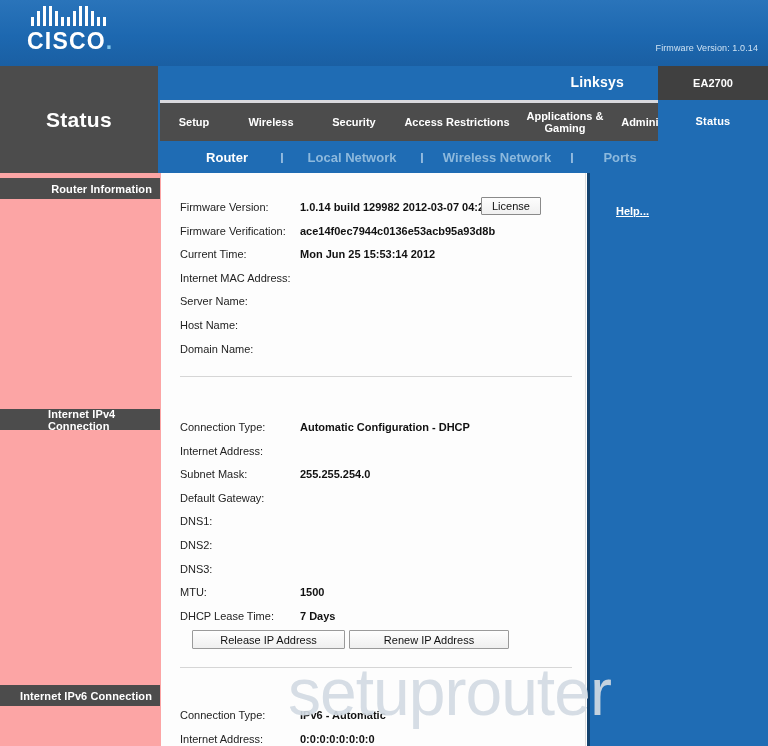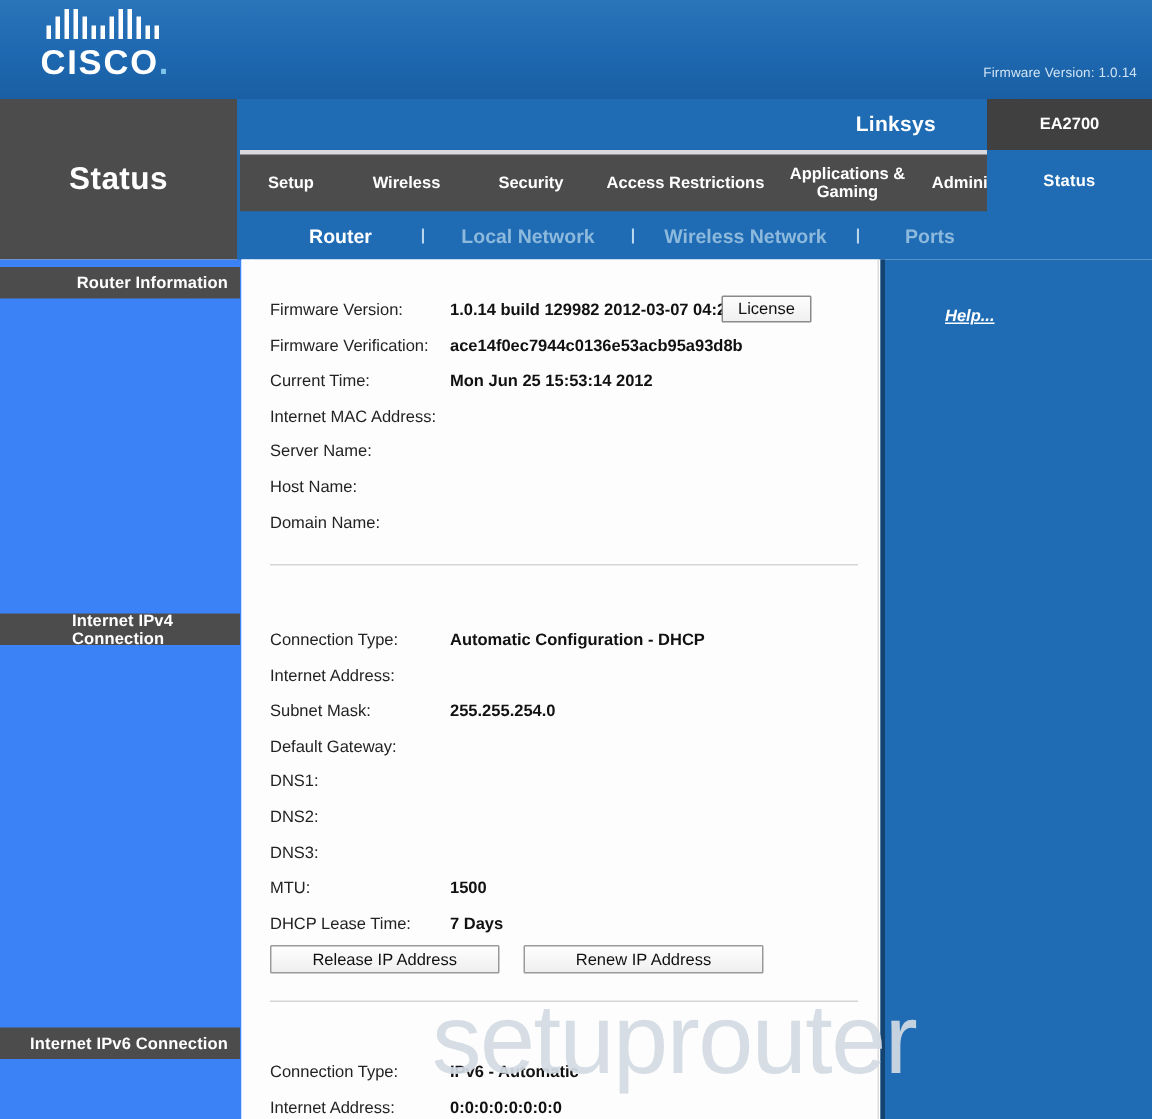--- a/index.html
+++ b/index.html
@@ -195,21 +195,21 @@
   .subnav .si-local    { width: 104px; }
   .subnav .si-wireless { width: 114px; }
   .subnav .si-ports    { width: 60px; }
 
   
   .leftcol {
     position: absolute;
     left: 0; top: 173px;
     width: 169px;
     bottom: 0;
-    background: #3b82f6;
+    background: #fca5a5;
     border-right: 1px solid #c9c9c9;
     box-sizing: border-box;
   }
   .sechead {
     position: absolute;
     left: 0;
     width: 160px;
     height: 21px;
     background: #4c4c4c;
     display: flex;
@@ -248,27 +248,26 @@
   .rightpanel {
     position: absolute;
     left: 426px; top: 0;
     right: 0; bottom: 0;
     background: #1f6cb4;
     border-left: 3px solid #14436f;
     box-sizing: border-box;
   }
   .helplink {
     position: absolute;
-    left: 40px; top: 32px;
+    left: 26px; top: 32px;
     color: #ffffff;
     font-size: 11px;
     font-weight: bold;
     text-decoration: underline;
     cursor: pointer;
-    font-style: italic;
   }
 
   
   .rowblock { position: absolute; left: 0; width: 425px; }
   .frow {
     position: relative;
     height: 23.6px;
   }
   .flabel {
     position: absolute;
@@ -311,21 +310,21 @@
     height: 19px;
     font-size: 11px;
     font-family: "Liberation Sans", sans-serif;
     color: #111111;
     background: linear-gradient(180deg, #fefefe 0%, #efefef 100%);
     border: 1px solid #9a9a9a;
     border-radius: 1px;
     cursor: pointer;
     padding: 0;
   }
-  .btn-release { left: 19px;  width: 153px; }
+  .btn-release { left: 31px;  width: 153px; }
   .btn-renew   { left: 188px; width: 160px; }
 
   
   .watermark {
     position: absolute;
     left: 288px;
     top: 654px;
     font-size: 66px;
     font-weight: normal;
     color: #d3dbe3;

